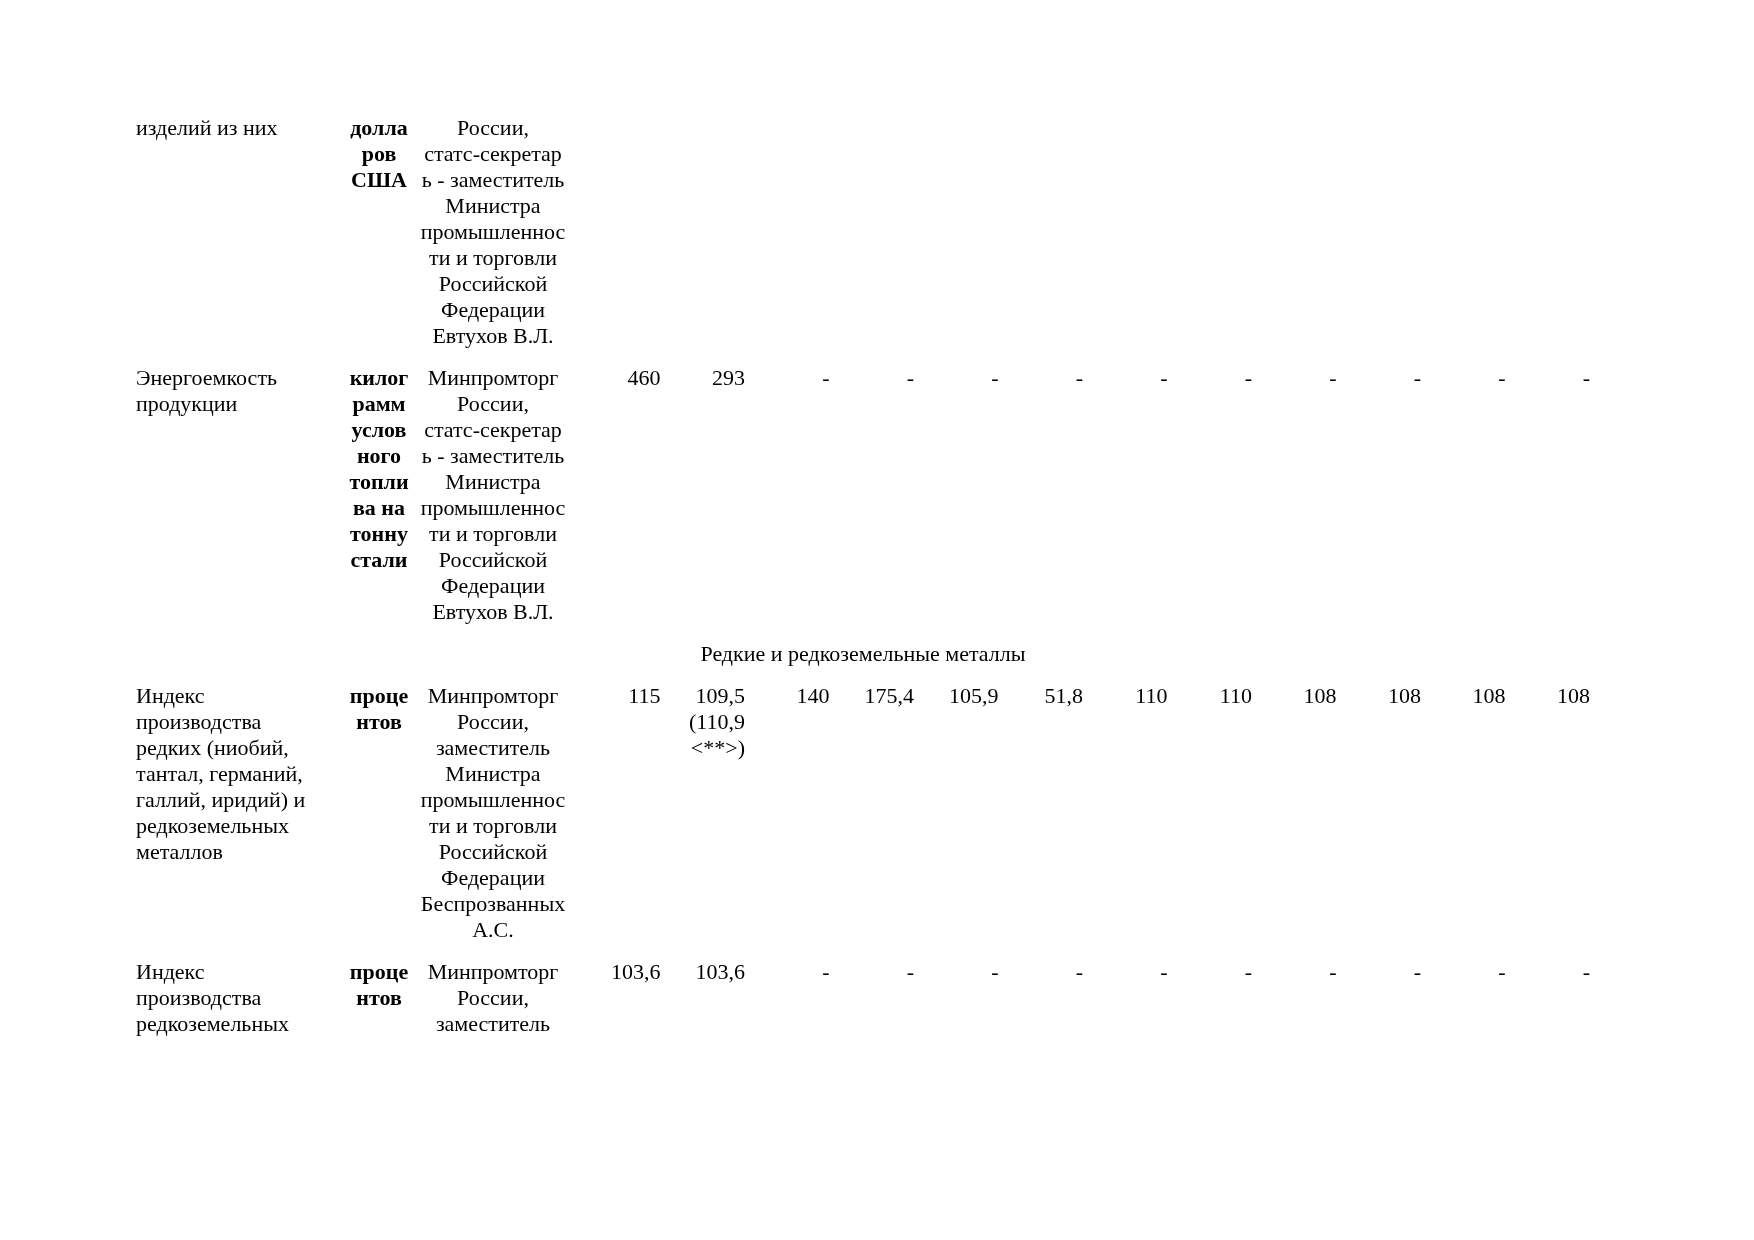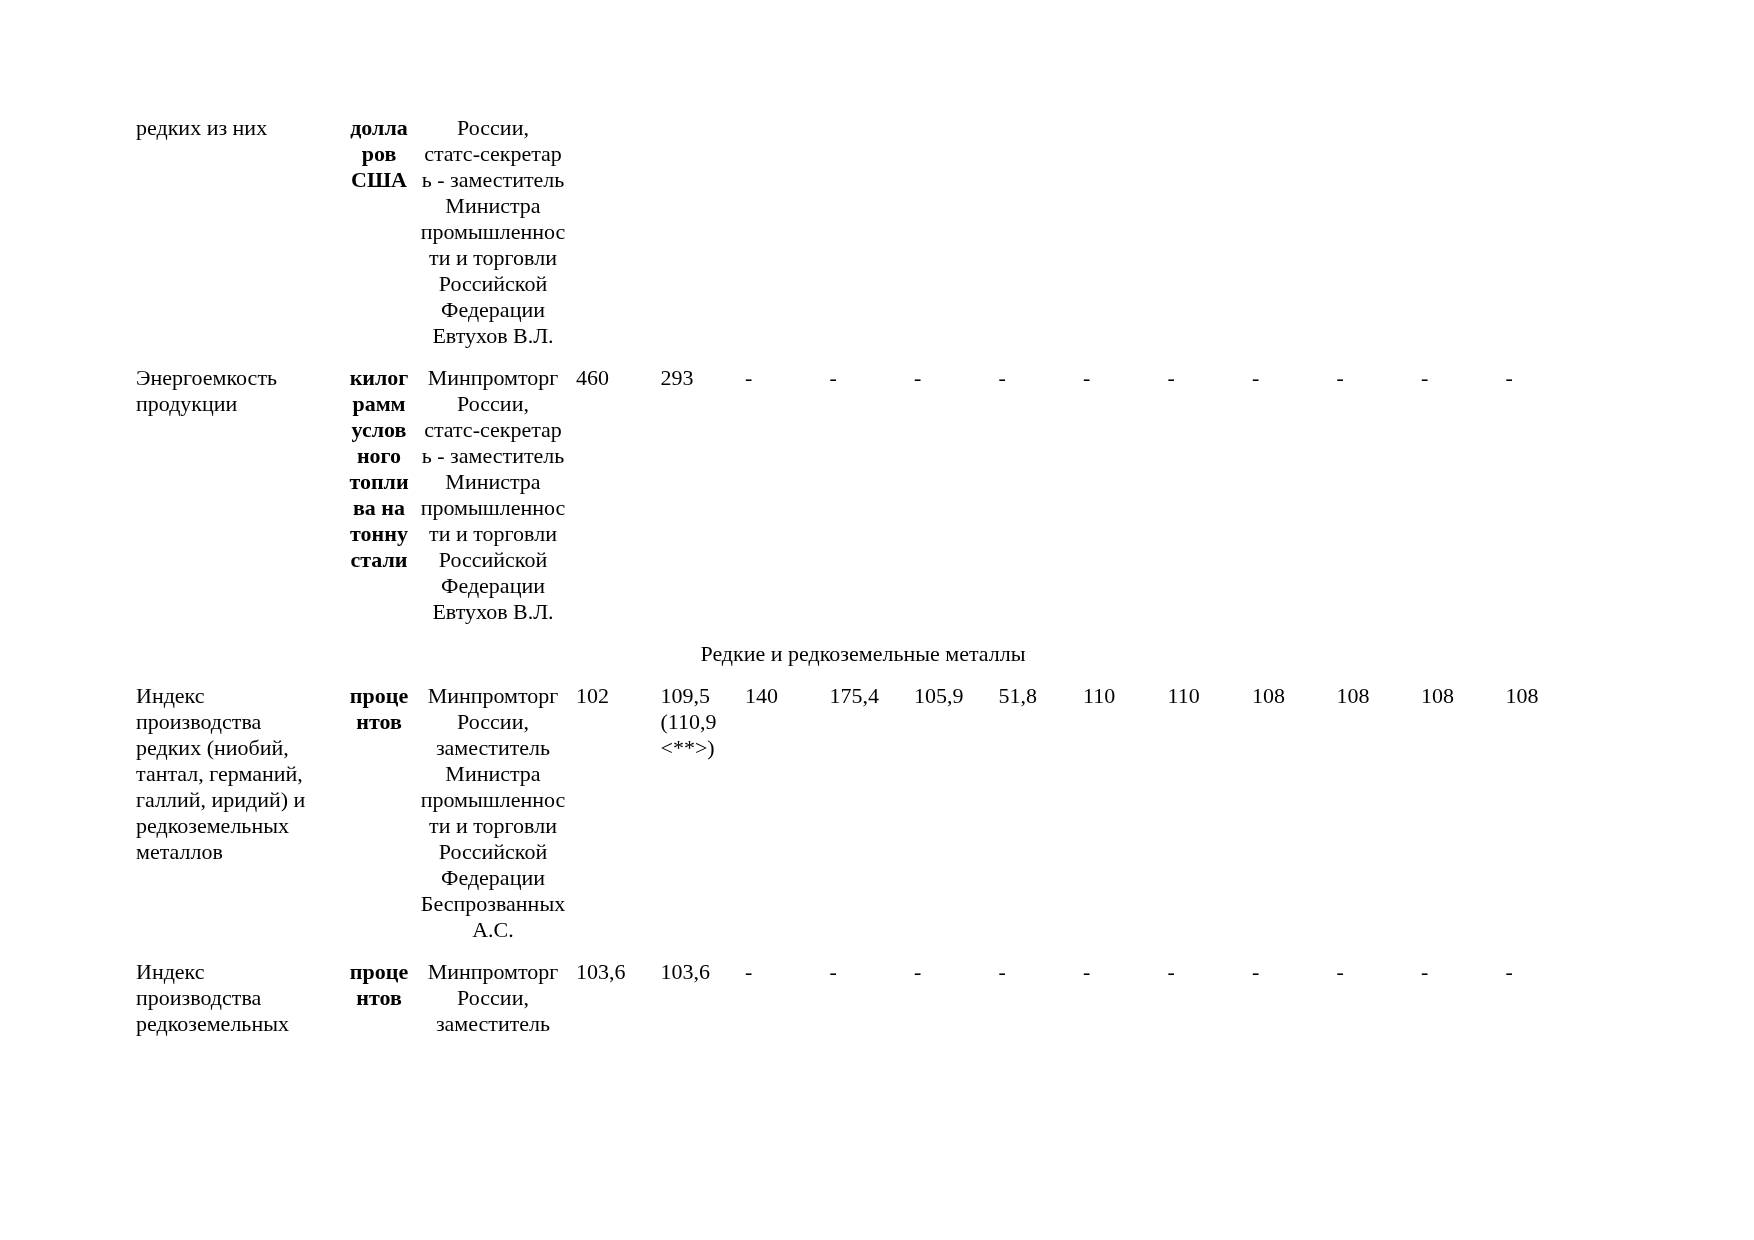--- a/index.html
+++ b/index.html
@@ -26,21 +26,21 @@
   }
   table.doc td {
     vertical-align: top;
     padding: 8px 0;
     white-space: pre-line;
     overflow: hidden;
   }
   td.ind  { text-align: left; }
   td.unit { text-align: center; font-weight: bold; }
   td.resp { text-align: center; padding-left: 8px; }
-  td.val  { text-align: left; }
+  td.val  { text-align: right; }
   td.section { text-align: center; }
 </style>
 </head>
 <body>
 
 <div class="page">
   <table class="doc">
     <colgroup>
       <col style="width:212px">
       <col style="width:62px">
@@ -54,21 +54,21 @@
         <col style="width:84.5px">
         <col style="width:84.5px">
       <col style="width:84.5px">
         <col style="width:84.5px">
         <col style="width:84.5px">
         <col style="width:84.5px">
     </colgroup>
     <tbody>
 
       <tr>
-        <td class="ind">редких из них</td>
+        <td class="ind">изделий из них</td>
         <td class="unit">долла
 ров
 США</td>
         <td class="resp">России,
 статс-секретар
 ь - заместитель
 Министра
 промышленнос
 ти и торговли
 Российской
@@ -140,21 +140,21 @@
         <td class="resp">Минпромторг
 России,
 заместитель
 Министра
 промышленнос
 ти и торговли
 Российской
 Федерации
 Беспрозванных
 А.С.</td>
-        <td class="val">102</td>
+        <td class="val">115</td>
         <td class="val">109,5
 (110,9
 &lt;**&gt;)</td>
         <td class="val">140</td>
         <td class="val">175,4</td>
         <td class="val">105,9</td>
         <td class="val">51,8</td>
         <td class="val">110</td>
         <td class="val">110</td>
         <td class="val">108</td>

